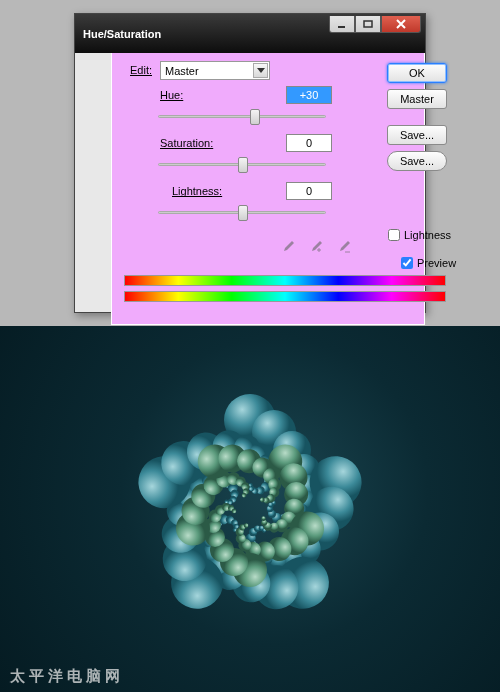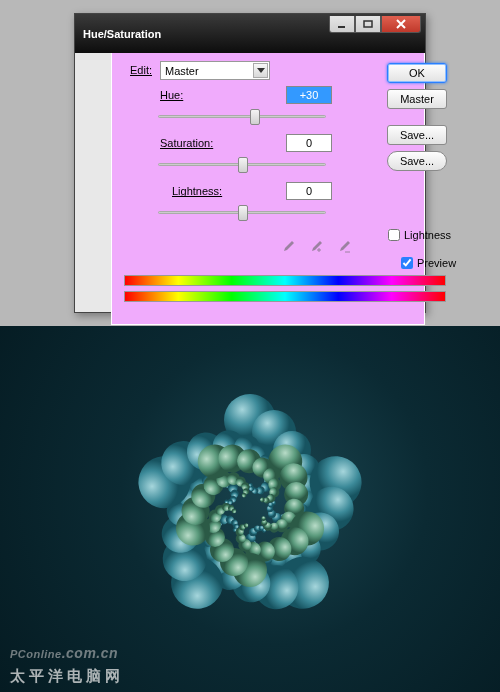--- a/index.html
+++ b/index.html
@@ -185,17 +185,14 @@
         <use href="#spiral" transform="rotate(216)"></use>
         <use href="#spiral" transform="rotate(288)"></use>
         <use href="#spiral2" transform="rotate(36)"></use>
         <use href="#spiral2" transform="rotate(108)"></use>
         <use href="#spiral2" transform="rotate(180)"></use>
         <use href="#spiral2" transform="rotate(252)"></use>
         <use href="#spiral2" transform="rotate(324)"></use>
       </g>
     </svg>
   </div>
-  <div class="watermark">
-    <span>PConline</span><span class="com">.com.cn</span>
-  </div>
   <div class="cntext">太平洋电脑网</div>
 </div>
 
 </body></html>

